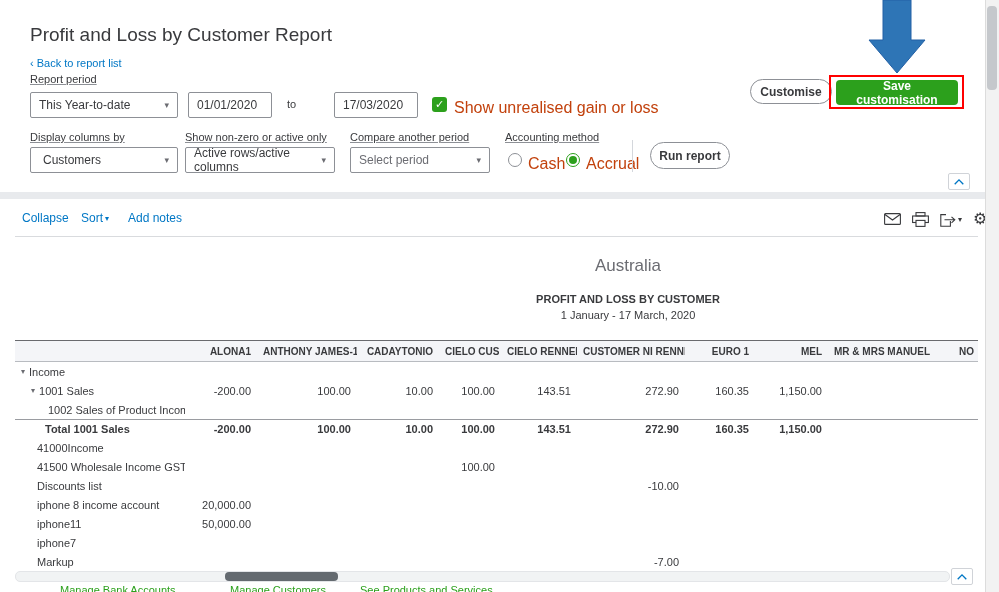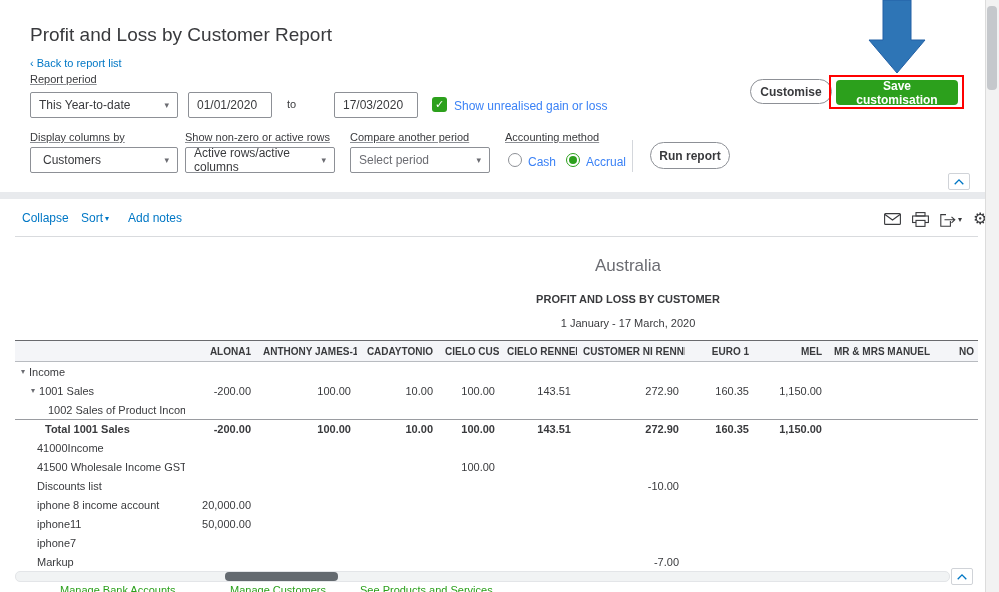--- a/index.html
+++ b/index.html
@@ -19,21 +19,21 @@
   input.tinput { height:26px; border:1px solid #8d9096; border-radius:2px; background:#fff; font-size:12px;
                  color:#393a3d; padding:12px 8px; font-family:"Liberation Sans",sans-serif; }
   .pill { border:1px solid #8d9096; border-radius:15px; background:#fff; font-size:12px; font-weight:600;
           color:#393a3d; display:flex; align-items:center; justify-content:center; cursor:pointer; }
   .save-btn { border:none; border-radius:4px; background:#2ca01c; color:#fff; font-size:12px; font-weight:700;
               display:flex; align-items:center; justify-content:center; cursor:pointer; }
   .highlight-box { border:2px solid #ff0000; pointer-events:none; }
   .checkbox { width:15px; height:15px; background:#2ca01c; border-radius:3px; color:#fff; font-size:11px;
               display:flex; align-items:center; justify-content:center; cursor:pointer;
               font-family:"DejaVu Sans",sans-serif; }
-  .ctl-label { font-size:12px; color:#3b82f6; }
+  .ctl-label { font-size:16px; color:#c2410c; }
   .radio { width:14px; height:14px; border:1px solid #8d9096; border-radius:50%; background:#fff; cursor:pointer; }
   .radio.sel { border-color:#2ca01c; position:relative; }
   .radio.sel::after { content:""; position:absolute; inset:2px; background:#2ca01c; border-radius:50%; }
   .vdiv { width:1px; background:#d4d7dc; }
   .chevbox { width:22px; height:17px; background:#fff; border:1px solid #d0d3d8; border-radius:2px;
              display:flex; align-items:center; justify-content:center; cursor:pointer; }
   .grayband { background:#e8eaed; }
   .toolbar-link { color:#0077c5; font-size:12px; cursor:pointer; display:flex; align-items:center; gap:2px; }
   .tb-caret { font-size:8px; color:#0077c5; font-family:"DejaVu Sans",sans-serif; }
   .icon-row { display:flex; align-items:center; gap:11px; }
@@ -90,21 +90,21 @@
 
 <button class="abs pill" style="left:750px; top:79px; width:82px; height:25px;">Customise</button>
 <button class="abs save-btn" id="save-btn" style="left: 836px; top: 80px; width: 122px; height: 25px; background: rgb(44, 160, 28);">Save customisation</button>
 <div class="abs highlight-box" style="left: 829px; top: 75px; width: 135px; height: 34px; border-color: rgb(255, 0, 0);"></div>
 
 <svg class="abs" style="left:859px; top:0;" width="76" height="76" viewBox="0 0 76 76">
   <polygon id="arrow-poly" points="24,0 52,0 52,40 66,40 38,73 10,40 24,40" fill="#2e75b6" stroke="#2360a5" stroke-width="1"></polygon>
 </svg>
 
 <span class="abs flabel" style="left:30px; top:131px;">Display columns by</span>
-<span class="abs flabel" style="left:185px; top:131px;">Show non-zero or active rows</span>
+<span class="abs flabel" style="left:185px; top:131px;">Show non-zero or active only</span>
 <span class="abs flabel" style="left:350px; top:131px;">Compare another period</span>
 <span class="abs flabel" style="left:505px; top:131px;">Accounting method</span>
 
 <div class="abs select" style="left:30px; top:147px; width:148px;padding-left:12px;">
   <span>Customers</span>
   <span class="sel-caret">▾</span>
 </div>
 <div class="abs select" style="left:185px; top:147px; width:150px;">
   <span>Active rows/active columns</span>
   <span class="sel-caret">▾</span>
@@ -155,21 +155,21 @@
     </svg>
     <span class="tb-caret" style="color:#393a3d;">▾</span>
   </span>
   <span class="gear">⚙</span>
 </div>
 
 <div class="abs hline" style="left:15px; top:236px; width:963px;"></div>
 
 <div class="abs rpt-company" style="left:628px; top:256px;">Australia</div>
 <div class="abs rpt-title" style="left:628px; top:293px;">PROFIT AND LOSS BY CUSTOMER</div>
-<div class="abs rpt-period" style="left:628px; top:309px;margin-top:8px;">1 January - 17 March, 2020</div>
+<div class="abs rpt-period" style="left:628px; top:309px;">1 January - 17 March, 2020</div>
 
 <div class="abs" id="report-table" style="left:15px; top:340px; width:963px;">
   <div class="thead" id="table-head">
       <div class="cell th" style="width: 170px;"></div>
       <div class="cell th num" style="width: 72px;">ALONA1</div>
       <div class="cell th num" style="width: 100px;">ANTHONY JAMES-1</div>
       <div class="cell th num" style="width: 82px;">CADAYTONIO</div>
       <div class="cell th num" style="width: 62px;">CIELO CUS</div>
       <div class="cell th num" style="width: 76px;">CIELO RENNEL</div>
       <div class="cell th num" style="width: 108px;">CUSTOMER NI RENNEL</div>

